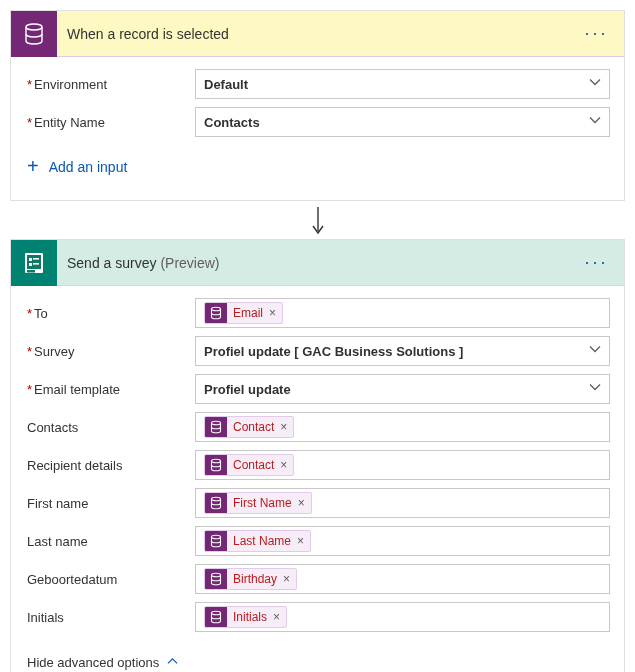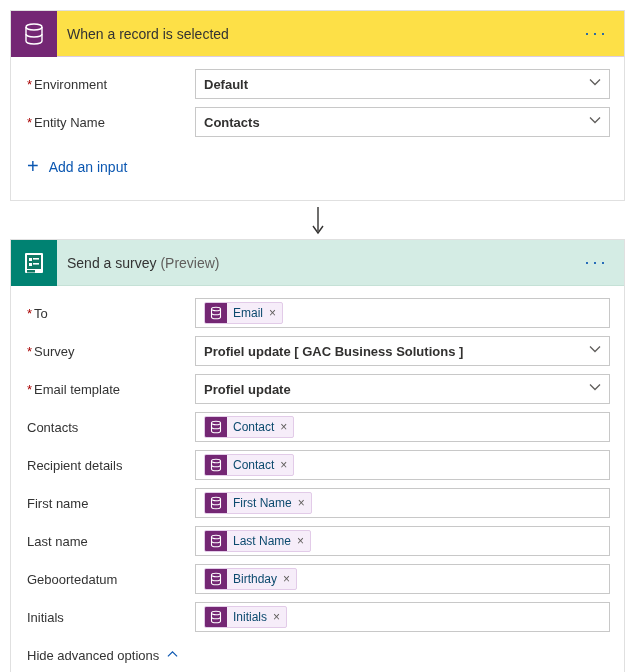--- a/index.html
+++ b/index.html
@@ -16,21 +16,21 @@
     border: 1px solid #e0e0e0;
     background: #fff;
     margin-bottom: 0;
   }
   .card-header {
     display: flex;
     align-items: center;
     padding: 0 12px 0 0;
     height: 46px;
   }
-  .hdr1 { background: #fde047; border-bottom: 1px solid #dccde3; }
+  .hdr1 { background: #fef9c3; border-bottom: 1px solid #dccde3; }
   .hdr2 { background: #d4ece4; border-bottom: 1px solid #c5e1d6; }
   .icon-box {
     width: 46px;
     height: 46px;
     display: flex;
     align-items: center;
     justify-content: center;
   }
   .ib1 { background: #742774; }
   .ib2 { background: #008272; }
@@ -73,21 +73,21 @@
   }
   .token .tk-icon {
     width: 22px;
     height: 22px;
     background: #742774;
     display: flex;
     align-items: center;
     justify-content: center;
   }
   .token .tk-icon svg { width: 14px; height: 14px; }
-  .token .tk-text { padding: 0 6px; color: #0c4a6e; text-align: center; }
+  .token .tk-text { padding: 0 6px; color: #b91c1c; text-align: center; }
   .token .tk-x { padding: 0 6px 0 0; color: #605e5c; cursor: pointer; }
   .add-input {
     display: inline-flex;
     align-items: center;
     color: #0b57b1;
     cursor: pointer;
     padding: 10px 2px 6px;
     font-size: 14px;
   }
   .add-input .plus { font-size: 20px; margin-right: 10px; font-weight: 300; }
@@ -97,20 +97,21 @@
     padding: 6px 0 4px;
   }
   .connector svg { width: 14px; height: 28px; stroke: #323130; }
   .adv-toggle {
     display: inline-flex;
     align-items: center;
     color: #333;
     cursor: pointer;
     padding: 8px 2px 2px;
     font-size: 13px;
+    margin-top: 7px;
   }
   .adv-toggle .chev { margin-left: 8px; color: #0b57b1; }
   .fval { color: #323130; font-size: 13px; }
 </style>
 </head>
 <body>
 
 <svg width="0" height="0" style="position:absolute">
   <defs>
     <g id="db-icon">

